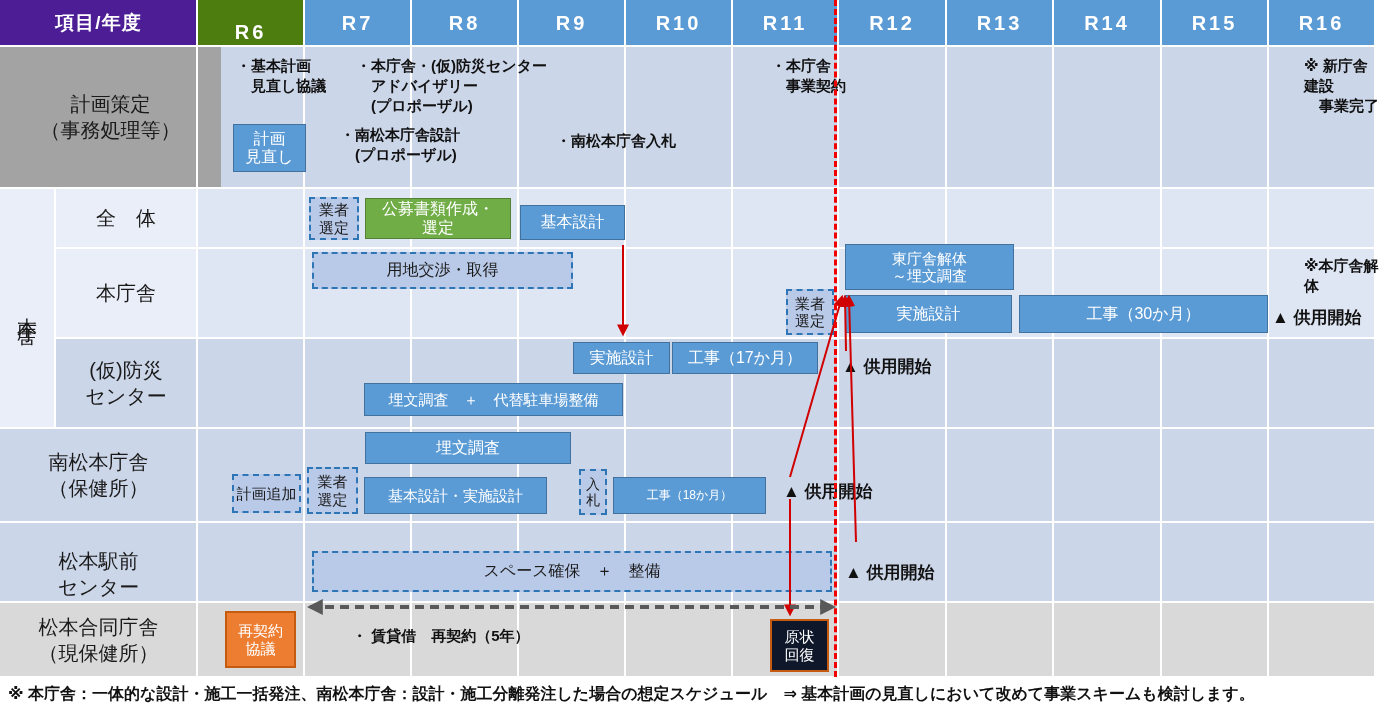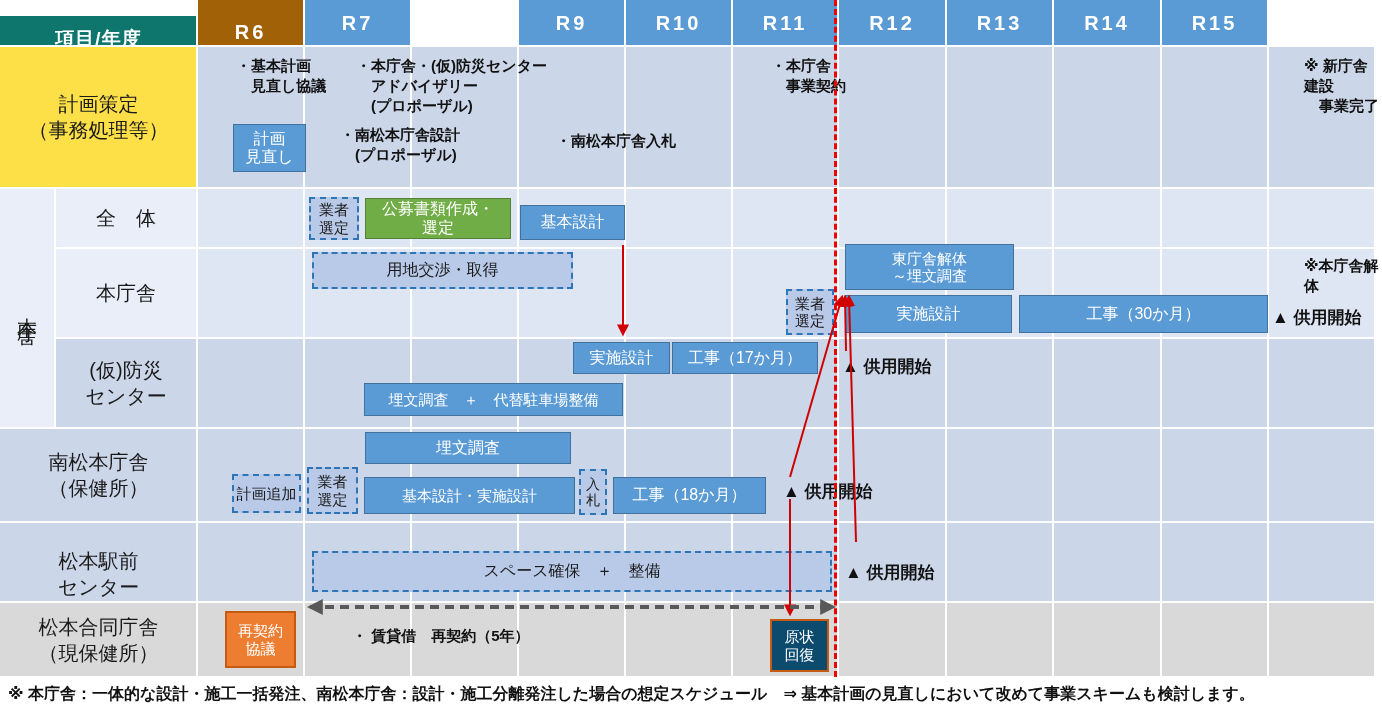--- a/index.html
+++ b/index.html
@@ -16,38 +16,40 @@
   .ann{white-space:pre-line;font-size:15px;font-weight:600;color:#111;line-height:1.32;margin-left:34px;}
   .mark{font-size:17px;font-weight:600;color:#111;white-space:pre;}
   .note{position:absolute;left:8px;top:684px;font-size:16px;font-weight:600;color:#111;white-space:pre;}
   svg.overlay{position:absolute;left:0;top:0;pointer-events:none;}
 </style>
 </head>
 <body>
 
 <div id="stage">
   <div class="note">※ 本庁舎：一体的な設計・施工一括発注、南松本庁舎：設計・施工分離発注した場合の想定スケジュール　⇒ 基本計画の見直しにおいて改めて事業スキームも検討します。</div>
-<div class="abs hcell" style="left: 0px; top: 16px; width: 197px; height: 46px; background: #0f766e; font-size: 19px; letter-spacing: 1px;">項目/年度</div>
-    <div class="abs hcell" style="left: 197px; top: 0px; width: 107px; height: 64px; background: #a16207;">R6</div>
+<div class="abs hcell" style="left: 0px; top: 0px; width: 197px; height: 46px; background: #4c1d95; font-size: 19px; letter-spacing: 1px;">項目/年度</div>
+    <div class="abs hcell" style="left: 197px; top: 0px; width: 107px; height: 64px; background: #4d7c0f;">R6</div>
     <div class="abs hcell" style="left: 304px; top: 0px; width: 107px; height: 46px; background: rgb(91, 155, 213);">R7</div>
+    <div class="abs hcell" style="left: 411px; top: 0px; width: 107px; height: 46px; background: rgb(91, 155, 213);">R8</div>
     <div class="abs hcell" style="left: 518px; top: 0px; width: 107px; height: 46px; background: rgb(91, 155, 213);">R9</div>
     <div class="abs hcell" style="left: 625px; top: 0px; width: 107px; height: 46px; background: rgb(91, 155, 213);">R10</div>
     <div class="abs hcell" style="left: 732px; top: 0px; width: 106px; height: 46px; background: rgb(91, 155, 213);">R11</div>
     <div class="abs hcell" style="left: 838px; top: 0px; width: 108px; height: 46px; background: rgb(91, 155, 213);">R12</div>
     <div class="abs hcell" style="left: 946px; top: 0px; width: 107px; height: 46px; background: rgb(91, 155, 213);">R13</div>
     <div class="abs hcell" style="left: 1053px; top: 0px; width: 108px; height: 46px; background: rgb(91, 155, 213);">R14</div>
     <div class="abs hcell" style="left: 1161px; top: 0px; width: 107px; height: 46px; background: rgb(91, 155, 213);">R15</div>
+    <div class="abs hcell" style="left: 1268px; top: 0px; width: 107px; height: 46px; background: rgb(91, 155, 213);">R16</div>
     <div class="abs" style="left: 0px; top: 46px; width: 1375px; height: 142px; background: rgb(204, 214, 233);"></div>
     <div class="abs" style="left: 0px; top: 188px; width: 1375px; height: 60px; background: rgb(223, 230, 243);"></div>
     <div class="abs" style="left: 0px; top: 248px; width: 1375px; height: 90px; background: rgb(223, 230, 243);"></div>
     <div class="abs" style="left: 0px; top: 338px; width: 1375px; height: 90px; background: rgb(204, 214, 233);"></div>
     <div class="abs" style="left: 0px; top: 428px; width: 1375px; height: 94px; background: rgb(204, 214, 233);"></div>
     <div class="abs" style="left: 0px; top: 522px; width: 1375px; height: 80px; background: rgb(204, 214, 233);"></div>
     <div class="abs" style="left: 0px; top: 602px; width: 1375px; height: 75px; background: rgb(217, 217, 217);"></div>
-    <div class="abs lcell" style="left: 0px; top: 46px; width: 197px; height: 142px; background: #fde047; font-family: Liberation Serif, serif;">計画策定
+    <div class="abs lcell" style="left: 0px; top: 46px; width: 221px; height: 142px; background: #a3a3a3; font-family: Liberation Serif, serif;">計画策定
 （事務処理等）</div>
     <div class="abs lcell vert" style="left: 0px; top: 188px; width: 55px; height: 240px; background: rgb(234, 238, 248);">本庁舎</div>
     <div class="abs lcell" style="left: 55px; top: 188px; width: 142px; height: 60px; background: rgb(234, 238, 248); border-radius: 6px;">全　体</div>
     <div class="abs lcell" style="left: 55px; top: 248px; width: 142px; height: 90px; background: rgb(234, 238, 248);">本庁舎</div>
     <div class="abs lcell" style="left: 55px; top: 338px; width: 142px; height: 90px; background: rgb(204, 214, 233);">(仮)防災
 センター</div>
     <div class="abs lcell" style="left: 0px; top: 428px; width: 197px; height: 94px; background: rgb(204, 214, 233);">南松本庁舎
 （保健所）</div>
     <div class="abs lcell" style="left: 0px; top: 522px; width: 197px; height: 104px; background: rgb(204, 214, 233);">松本駅前
 センター</div>
@@ -88,28 +90,28 @@
 ～埋文調査</div>
     <div class="abs bar" style="left: 845px; top: 295px; width: 167px; height: 38px; font-size: 16px; background: rgb(91, 155, 213); border: 1.5px solid rgb(65, 113, 156); color: rgb(255, 255, 255);">実施設計</div>
     <div class="abs bar" style="left: 1019px; top: 295px; width: 249px; height: 38px; font-size: 16px; background: rgb(91, 155, 213); border: 1.5px solid rgb(65, 113, 156); color: rgb(255, 255, 255);">工事（30か月）</div>
     <div class="abs bar" style="left: 573px; top: 342px; width: 97px; height: 32px; font-size: 16px; background: rgb(91, 155, 213); border: 1.5px solid rgb(65, 113, 156); color: rgb(255, 255, 255);">実施設計</div>
     <div class="abs bar" style="left: 672px; top: 342px; width: 146px; height: 32px; font-size: 16px; background: rgb(91, 155, 213); border: 1.5px solid rgb(65, 113, 156); color: rgb(255, 255, 255);">工事（17か月）</div>
     <div class="abs bar" style="left: 364px; top: 383px; width: 259px; height: 33px; font-size: 15px; background: rgb(91, 155, 213); border: 1.5px solid rgb(65, 113, 156); color: rgb(255, 255, 255);">埋文調査　＋　代替駐車場整備</div>
     <div class="abs bar" style="left: 365px; top: 432px; width: 206px; height: 32px; font-size: 16px; background: rgb(91, 155, 213); border: 1.5px solid rgb(65, 113, 156); color: rgb(255, 255, 255);">埋文調査</div>
     <div class="abs bar" style="left: 232px; top: 474px; width: 69px; height: 39px; font-size: 15px; background: rgb(185, 201, 232); border: 2px dashed rgb(46, 117, 182); color: rgb(26, 26, 26);">計画追加</div>
     <div class="abs bar" style="left: 307px; top: 467px; width: 51px; height: 47px; font-size: 15px; background: rgb(185, 201, 232); border: 2px dashed rgb(46, 117, 182); color: rgb(26, 26, 26);">業者
 選定</div>
-    <div class="abs bar" style="left: 364px; top: 477px; width: 211px; height: 37px; font-size: 15px; background: rgb(91, 155, 213); border: 1.5px solid rgb(65, 113, 156); color: rgb(255, 255, 255);">基本設計・実施設計</div>
+    <div class="abs bar" style="left: 364px; top: 477px; width: 183px; height: 37px; font-size: 15px; background: rgb(91, 155, 213); border: 1.5px solid rgb(65, 113, 156); color: rgb(255, 255, 255);">基本設計・実施設計</div>
     <div class="abs bar" style="left: 579px; top: 469px; width: 28px; height: 46px; font-size: 14px; background: rgb(185, 201, 232); border: 2px dashed rgb(46, 117, 182); color: rgb(26, 26, 26);">入
 札</div>
-    <div class="abs bar" style="left: 613px; top: 477px; width: 153px; height: 37px; font-size: 16px; background: rgb(91, 155, 213); border: 1.5px solid rgb(65, 113, 156); color: rgb(255, 255, 255);">工事（18か月）</div>
+    <div class="abs bar" style="left: 613px; top: 477px; width: 153px; height: 37px; font-size: 12px; background: rgb(91, 155, 213); border: 1.5px solid rgb(65, 113, 156); color: rgb(255, 255, 255);">工事（18か月）</div>
     <div class="abs bar" style="left: 312px; top: 551px; width: 520px; height: 41px; font-size: 16px; background: rgb(185, 201, 232); border: 2px dashed rgb(46, 117, 182); color: rgb(26, 26, 26);">スペース確保　＋　整備</div>
     <div class="abs bar" style="left: 225px; top: 611px; width: 71px; height: 57px; font-size: 15px; background: rgb(237, 125, 49); border: 2px solid rgb(197, 90, 17); color: rgb(255, 255, 255);">再契約
 協議</div>
-    <div class="abs bar" style="left: 770px; top: 619px; width: 59px; height: 53px; font-size: 15px; background: #0c4a6e; border: 2px solid rgb(197, 90, 17); color: rgb(255, 255, 255);">原状
+    <div class="abs bar" style="left: 770px; top: 619px; width: 59px; height: 53px; font-size: 15px; background: #0f172a; border: 2px solid rgb(197, 90, 17); color: rgb(255, 255, 255);">原状
 回復</div>
     <div class="abs ann" style="left: 202px; top: 56px;">・基本計画
 　見直し協議</div>
     <div class="abs ann" style="left: 306px; top: 56px; padding-left: 16px;">・本庁舎・(仮)防災センター
 　アドバイザリー
 　(プロポーザル)</div>
     <div class="abs ann" style="left: 306px; top: 125px;">・南松本庁舎設計
 　(プロポーザル)</div>
     <div class="abs ann" style="left: 522px; top: 131px;">・南松本庁舎入札</div>
     <div class="abs ann" style="left: 737px; top: 56px;">・本庁舎

